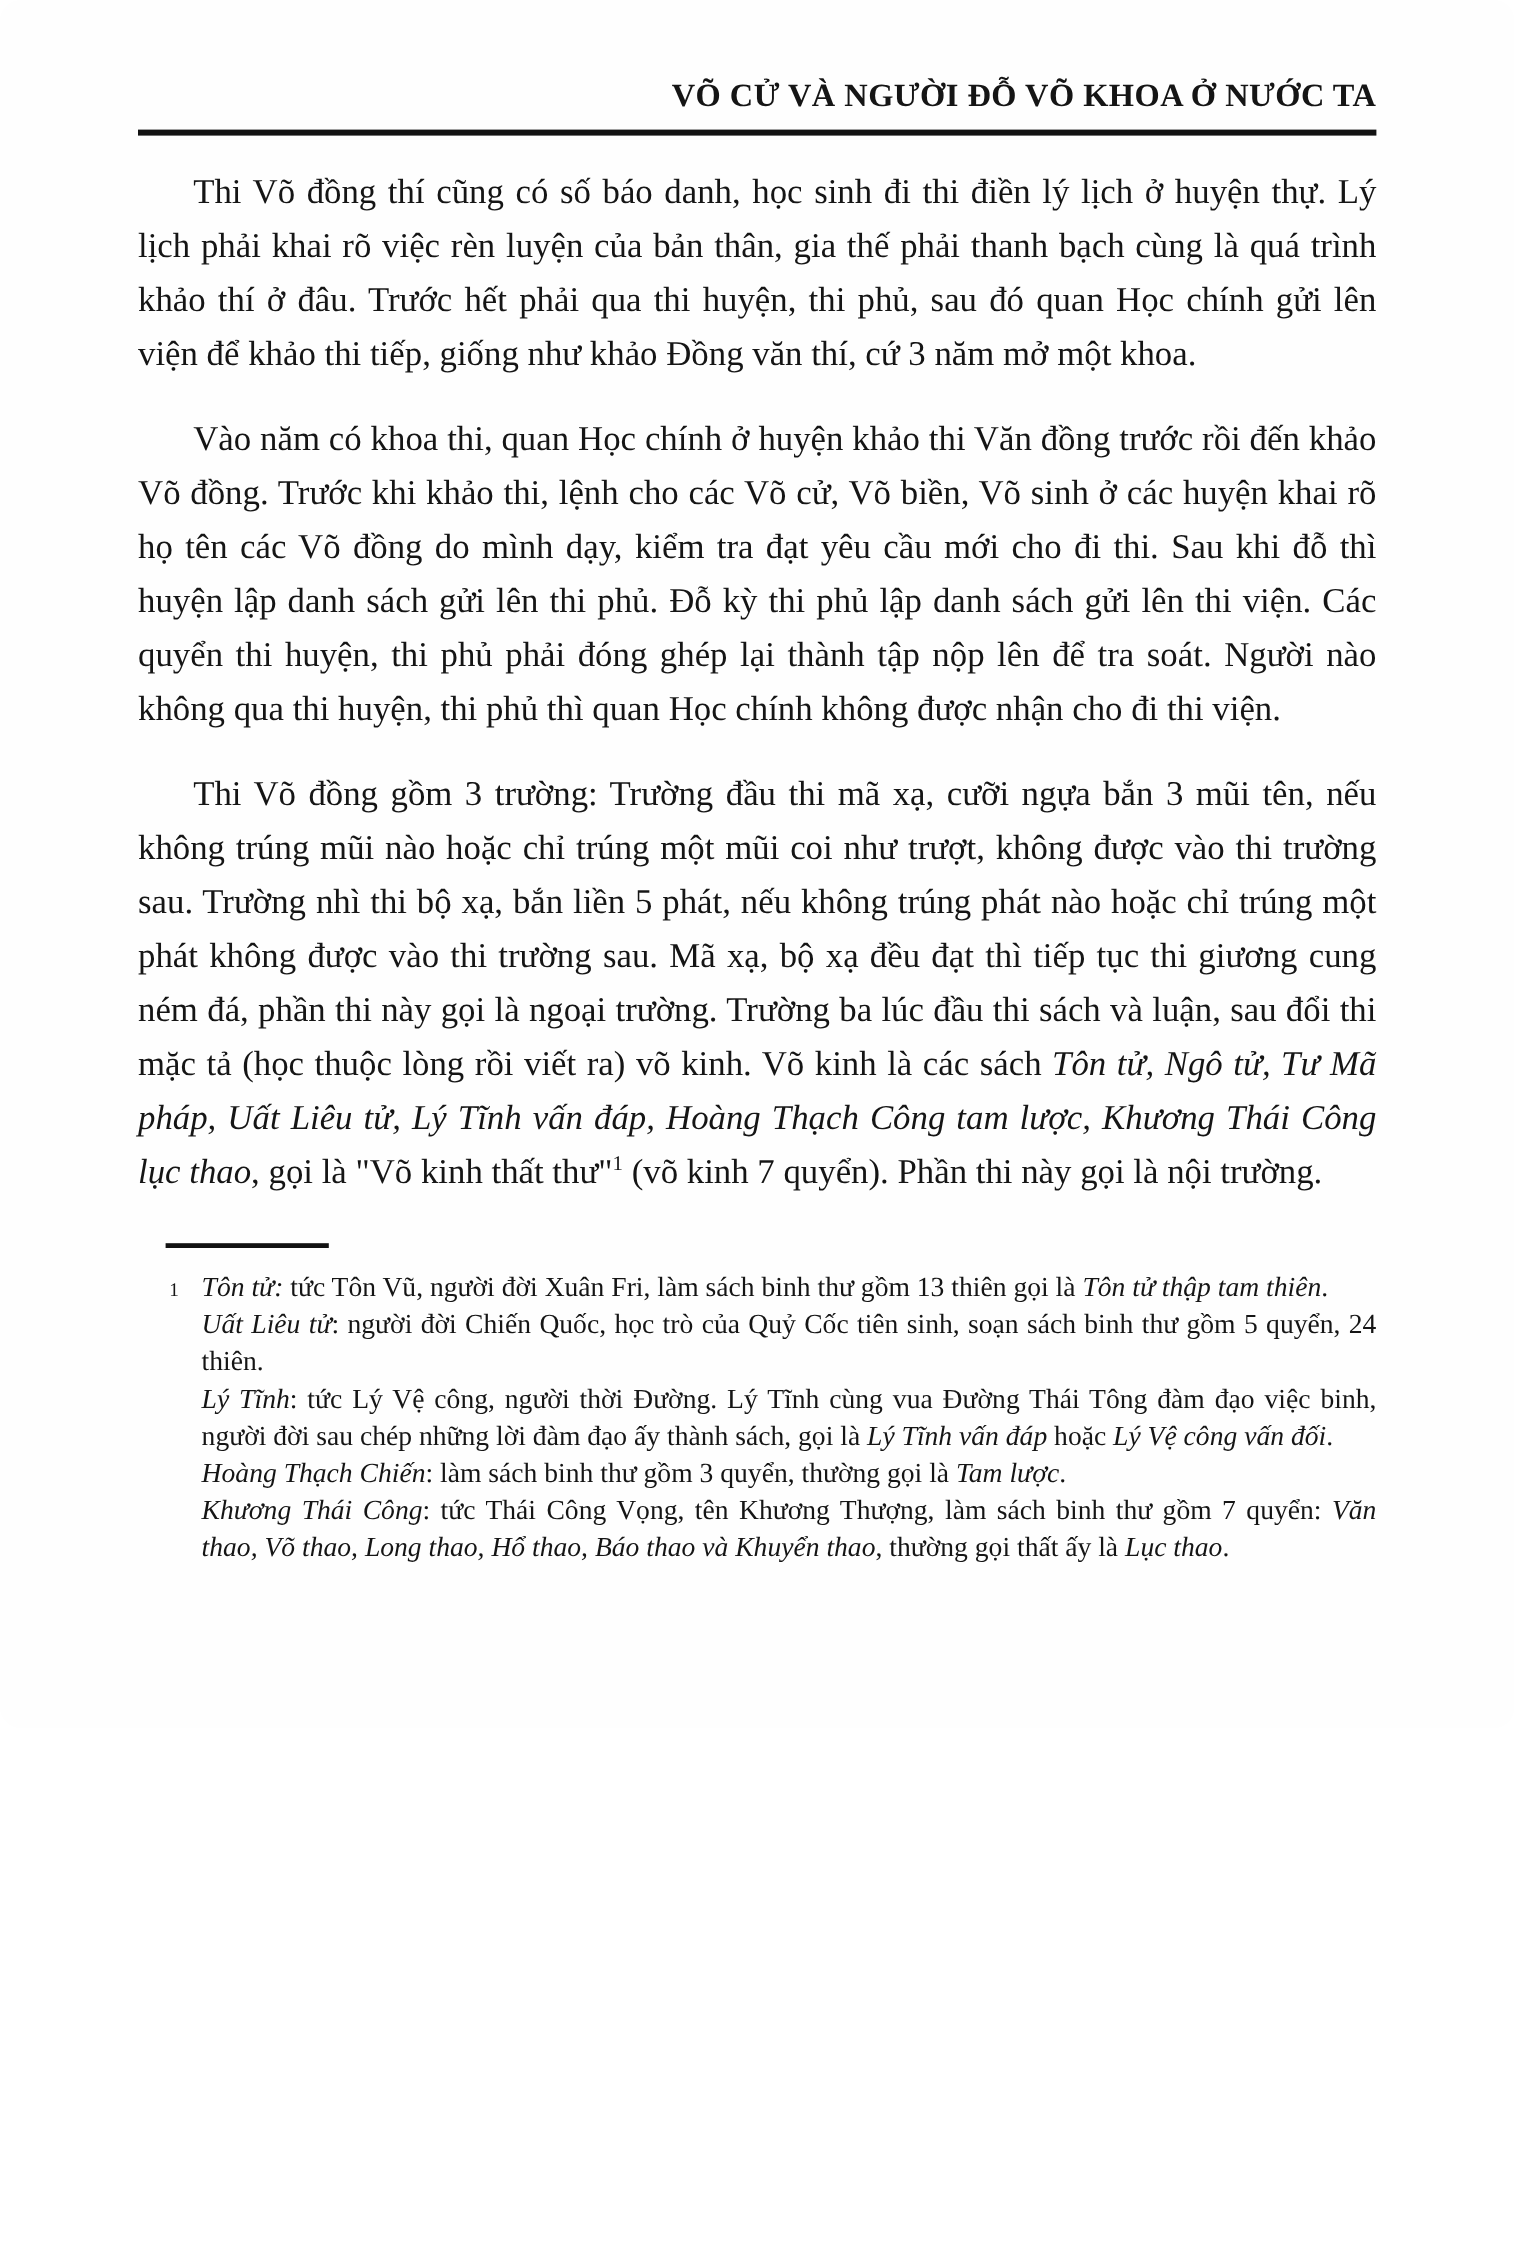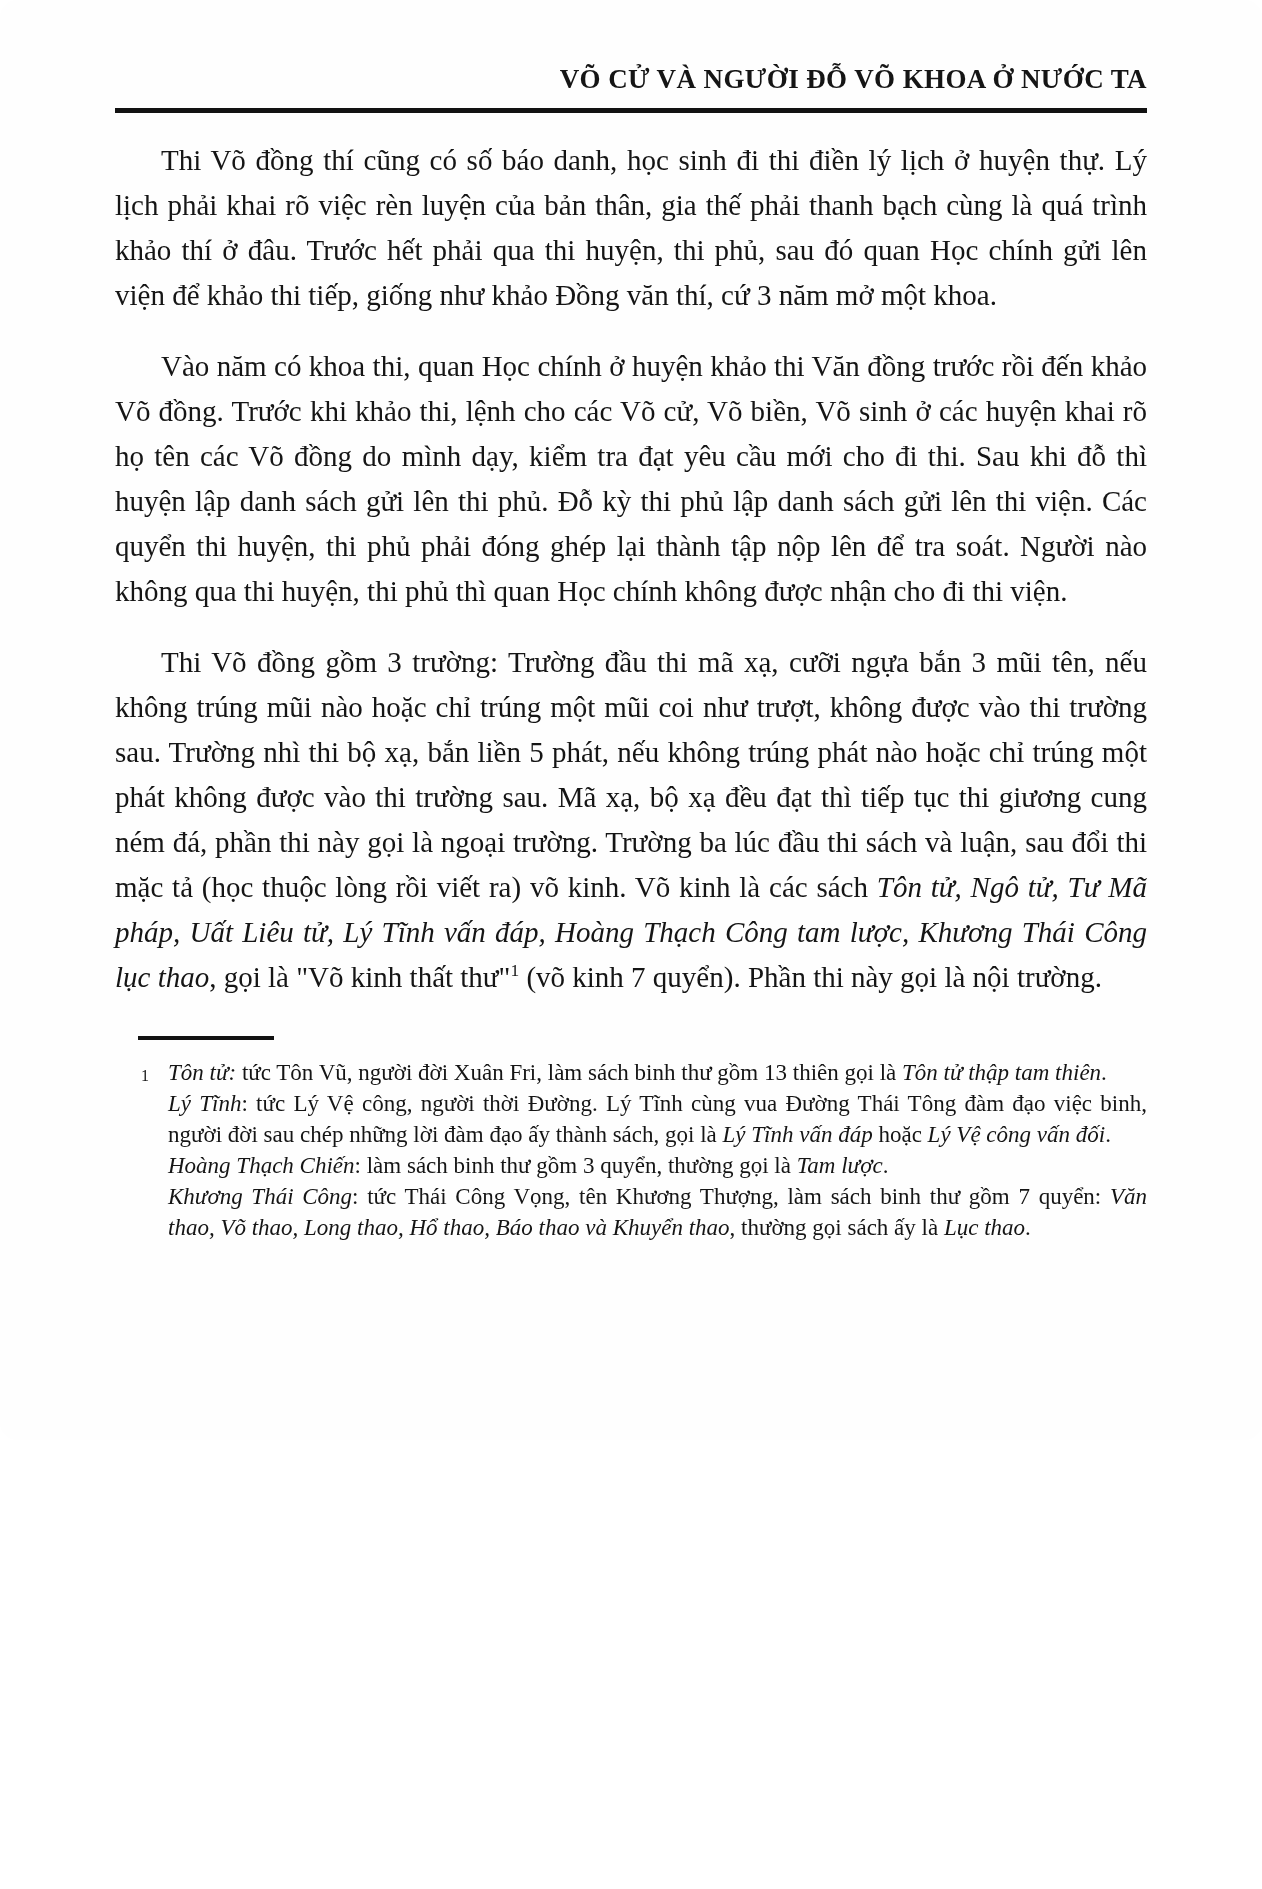--- a/index.html
+++ b/index.html
@@ -101,24 +101,25 @@
       <p class="para indent"><span>Thi Võ đồng gồm 3 trường: Trường đầu thi mã xạ, cưỡi ngựa bắn 3 mũi tên, nếu không trúng mũi nào hoặc chỉ trúng một mũi coi như trượt, không được vào thi trường sau. Trường nhì thi bộ xạ, bắn liền 5 phát, nếu không trúng phát nào hoặc chỉ trúng một phát không được vào thi trường sau. Mã xạ, bộ xạ đều đạt thì tiếp tục thi giương cung ném đá, phần thi này gọi là ngoại trường. Trường ba lúc đầu thi sách và luận, sau đổi thi mặc tả (học thuộc lòng rồi viết ra) võ kinh. Võ kinh là các sách </span><span class="it">Tôn tử, Ngô tử, Tư Mã pháp, Uất Liêu tử, Lý Tĩnh vấn đáp, Hoàng Thạch Công tam lược, Khương Thái Công lục thao</span><span>, gọi là "Võ kinh thất thư"</span><sup class="fn-ref">1</sup><span> (võ kinh 7 quyển). Phần thi này gọi là nội trường.</span></p>
     </main>
 
     <section class="footnotes">
       <div class="fn-rule"></div>
 
       <div class="fn"><span class="fn-num">1</span><span class="it">Tôn tử:</span><span> tức Tôn Vũ, người đời Xuân Fri, làm sách binh thư gồm 13 thiên gọi là </span><span class="it">Tôn tử thập tam thiên</span><span>.</span></div>
 
 
 
+      <div class="fn"><span class="it">Uất Liêu tử</span><span>: người đời Chiến Quốc, học trò của Quỷ Cốc tiên sinh, soạn sách binh thư gồm 5 quyển, 24 thiên.</span></div>
 
       <div class="fn"><span class="it">Lý Tĩnh</span><span>: tức Lý Vệ công, người thời Đường. Lý Tĩnh cùng vua Đường Thái Tông đàm đạo việc binh, người đời sau chép những lời đàm đạo ấy thành sách, gọi là </span><span class="it">Lý Tĩnh vấn đáp</span><span> hoặc </span><span class="it">Lý Vệ công vấn đối</span><span>.</span></div>
 
       <div class="fn"><span class="it">Hoàng Thạch Chiến</span><span>: làm sách binh thư gồm 3 quyển, thường gọi là </span><span class="it">Tam lược</span><span>.</span></div>
 
-      <div class="fn"><span class="it">Khương Thái Công</span><span>: tức Thái Công Vọng, tên Khương Thượng, làm sách binh thư gồm 7 quyển: </span><span class="it">Văn thao, Võ thao, Long thao, Hổ thao, Báo thao và Khuyển thao</span><span>, thường gọi sách ấy là </span><span class="it">Lục thao</span><span>.</span></div>
+      <div class="fn"><span class="it">Khương Thái Công</span><span>: tức Thái Công Vọng, tên Khương Thượng, làm sách binh thư gồm 7 quyển: </span><span class="it">Văn thao, Võ thao, Long thao, Hổ thao, Báo thao và Khuyển thao</span><span>, thường gọi thất ấy là </span><span class="it">Lục thao</span><span>.</span></div>
     </section>
 
   </div>
 
   <div class="page-number">13</div>
 </div>
 
 </body></html>

